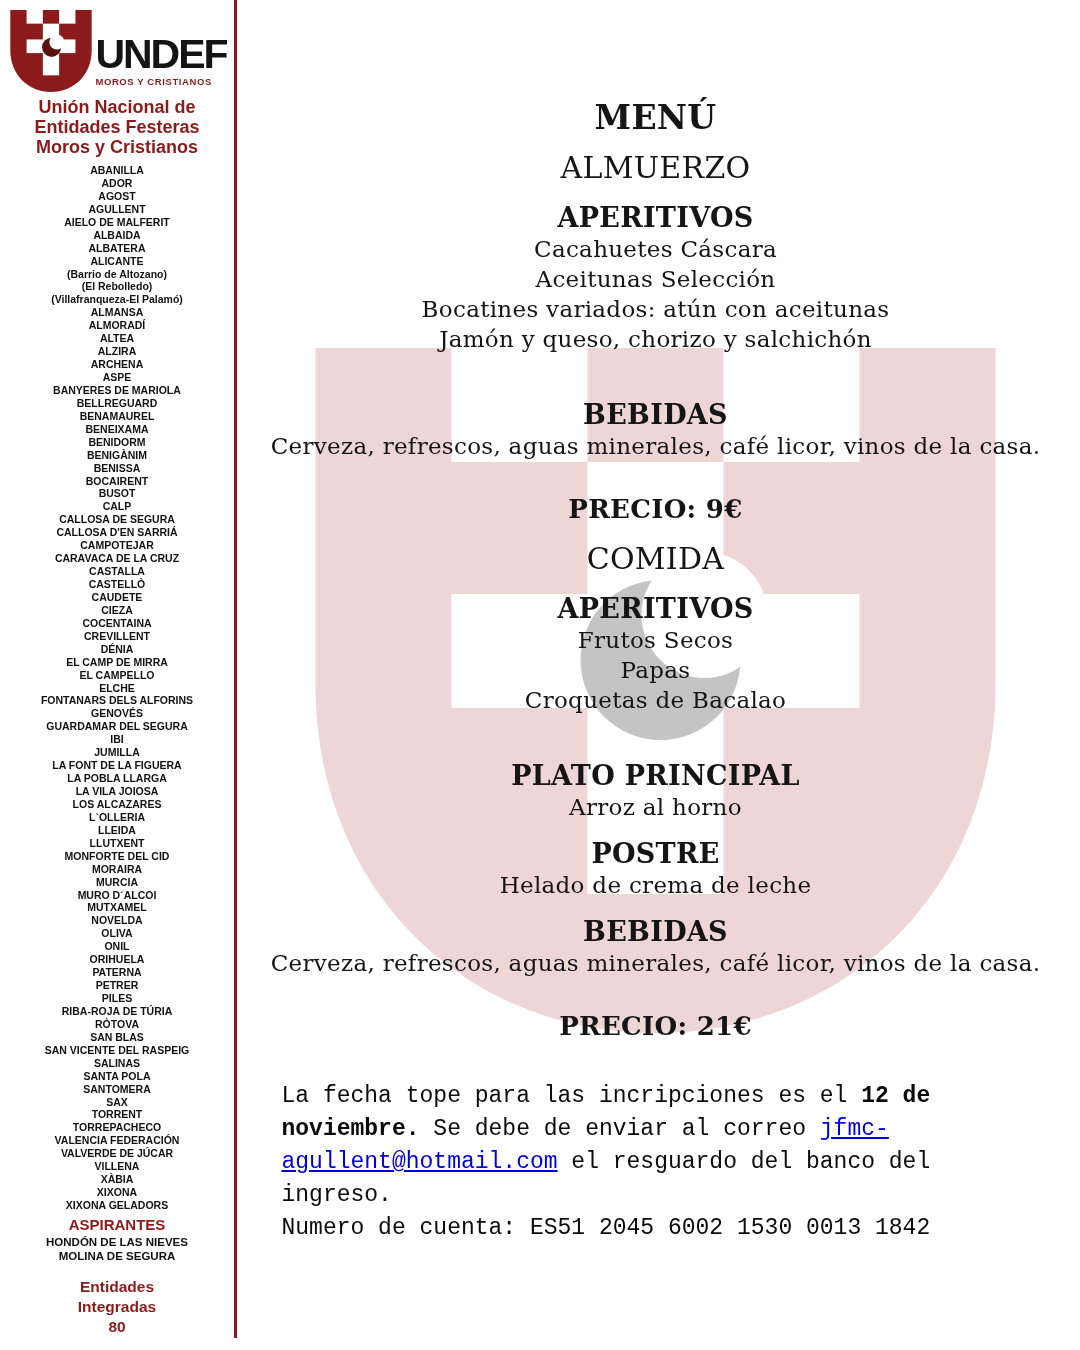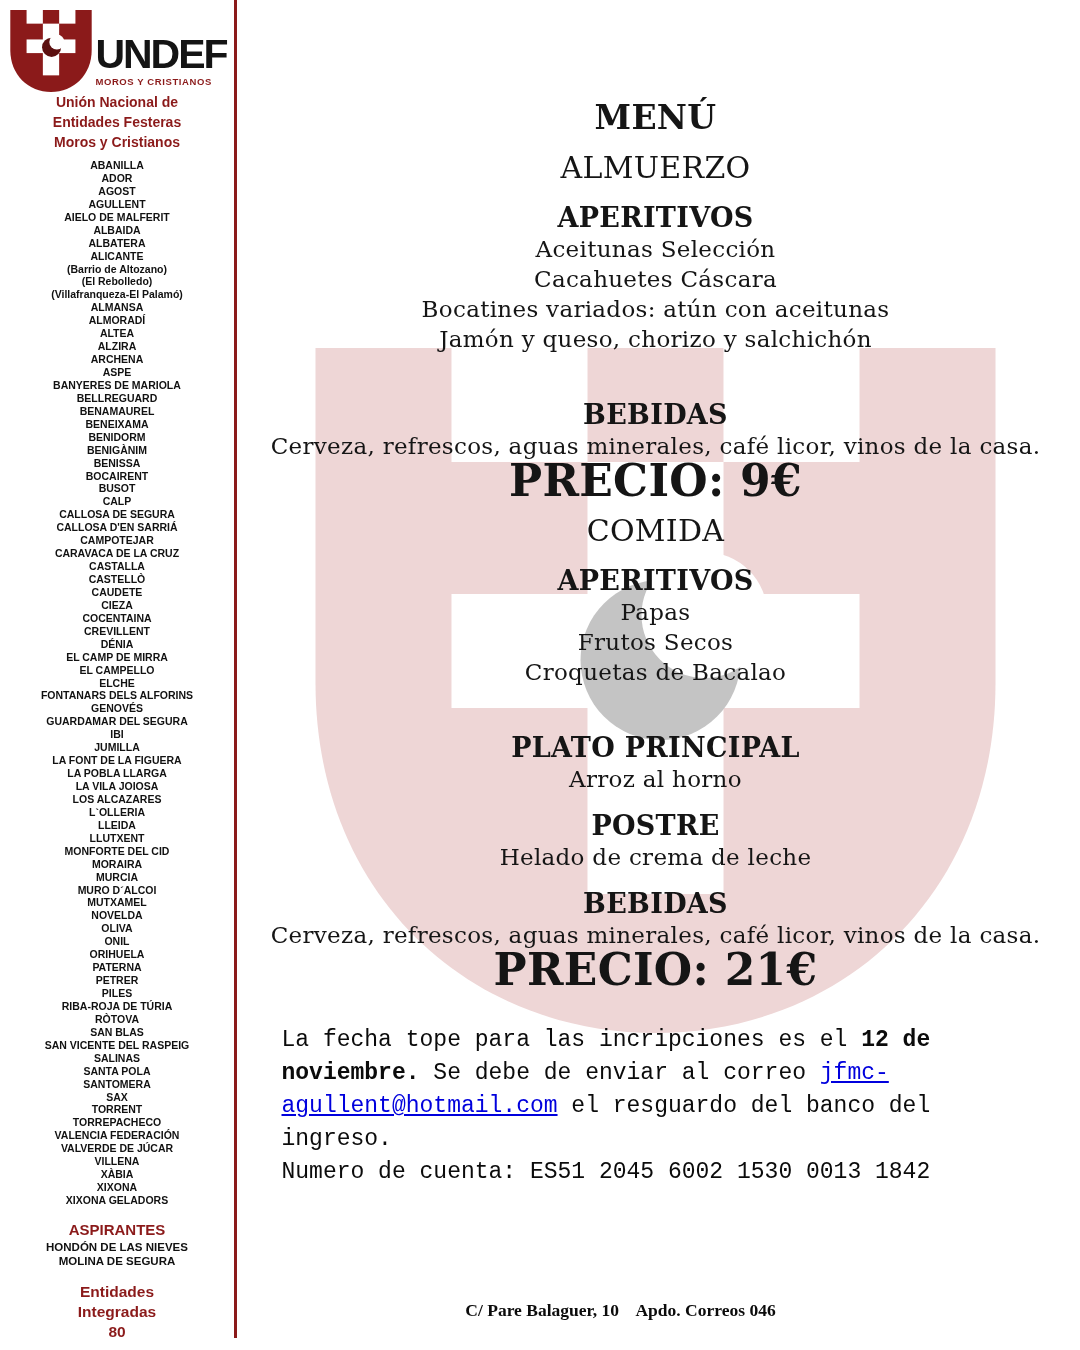--- a/index.html
+++ b/index.html
@@ -15,35 +15,35 @@
   .watermark{position:absolute;left:315px;top:348px;width:681px;height:685px;z-index:0;}
 
   
   .sidebar{position:absolute;left:0;top:0;width:234px;height:1350px;text-align:center;z-index:2;}
   .divider{position:absolute;left:234px;top:0;width:3px;height:1338px;background:var(--brand);z-index:2;}
   .logo-row{display:flex;justify-content:center;align-items:flex-start;margin-top:10px;}
   .logo-mark-svg{width:88px;height:82px;flex:0 0 auto;}
   .wordmark{text-align:left;}
   .brand-name{font-weight:bold;font-size:41px;line-height:1;letter-spacing:-2px;color:#141414;margin-top:24px;}
   .tagline{font-weight:bold;font-size:9.5px;letter-spacing:0.6px;color:var(--brand);margin-top:1px;}
-  .org-name{color:var(--brand);font-weight:bold;font-size:14px;line-height:20px;}
+  .org-name{color:var(--brand);font-weight:bold;font-size:18px;line-height:20px;margin-top:5px;}
   .towns{margin-top:7px;font-weight:bold;font-size:10.5px;line-height:12.94px;color:#111;}
-  .aspirantes-title{color:var(--brand);font-weight:bold;font-size:15px;margin-top:14px;}
+  .aspirantes-title{color:var(--brand);font-weight:bold;font-size:15px;margin-top:4px;}
   .aspirantes-list{font-weight:bold;font-size:11.5px;line-height:14.5px;color:#111;margin-top:2px;}
   .integradas{color:var(--brand);font-weight:bold;font-size:15.5px;line-height:20px;margin-top:13px;}
 
   
   .main{position:absolute;left:234px;top:0;width:843px;height:1350px;z-index:1;
         text-align:center;font-family:"DejaVu Serif","Liberation Serif",serif;}
   .menu{padding-top:98px;letter-spacing:0.3px;}
   .mb-title{font-weight:bold;font-size:33px;line-height:40px;}
   .mb-h2{font-weight:normal;font-size:30px;line-height:36px;margin-top:12px;}
   .mb-h3{font-weight:bold;font-size:27px;line-height:33px;margin-top:15px;}
   .mb-item{font-size:23px;line-height:30px;}
-  .mb-price{font-weight:bold;font-size:44px;line-height:40px;margin-bottom:4px;}
+  .mb-price{font-weight:bold;font-size:26px;line-height:40px;margin-top:28px;margin-bottom:4px;}
   .gap-lg{margin-top:44px;}
 
   .inscription{margin:34px auto 0 auto;width:760px;text-align:left;padding-left:6px;
                font-family:Liberation Mono, monospace;font-size:23px;line-height:33px;color:#0b0b0b;}
   .inscription a{color:var(--link);text-decoration:underline;}
 
   .footer{margin-top:66px;transform:translateX(-35px);
           font-family:"Liberation Serif",serif;font-size:17.5px;line-height:22px;
           font-weight:bold;white-space:pre-wrap;color:#0b0b0b;}
 
@@ -181,31 +181,31 @@
     <div>80</div>
   </div>
 </div>
 <div class="divider"></div>
 
 <div class="main">
   <div class="menu">
       <div class="mb-title">MENÚ</div>
       <div class="mb-h2">ALMUERZO</div>
       <div class="mb-h3">APERITIVOS</div>
+      <div class="mb-item">Cacahuetes Cáscara</div>
       <div class="mb-item">Aceitunas Selección</div>
-      <div class="mb-item">Cacahuetes Cáscara</div>
       <div class="mb-item">Bocatines variados: atún con aceitunas</div>
       <div class="mb-item">Jamón y queso, chorizo y salchichón</div>
       <div class="mb-h3 gap-lg">BEBIDAS</div>
       <div class="mb-item">Cerveza, refrescos, aguas minerales, café licor, vinos de la casa.</div>
       <div class="mb-price">PRECIO: 9€</div>
       <div class="mb-h2">COMIDA</div>
       <div class="mb-h3">APERITIVOS</div>
+      <div class="mb-item">Frutos Secos</div>
       <div class="mb-item">Papas</div>
-      <div class="mb-item">Frutos Secos</div>
       <div class="mb-item">Croquetas de Bacalao</div>
       <div class="mb-h3 gap-lg">PLATO PRINCIPAL</div>
       <div class="mb-item">Arroz al horno</div>
       <div class="mb-h3">POSTRE</div>
       <div class="mb-item">Helado de crema de leche</div>
       <div class="mb-h3">BEBIDAS</div>
       <div class="mb-item">Cerveza, refrescos, aguas minerales, café licor, vinos de la casa.</div>
       <div class="mb-price">PRECIO: 21€</div>
     </div>
 

